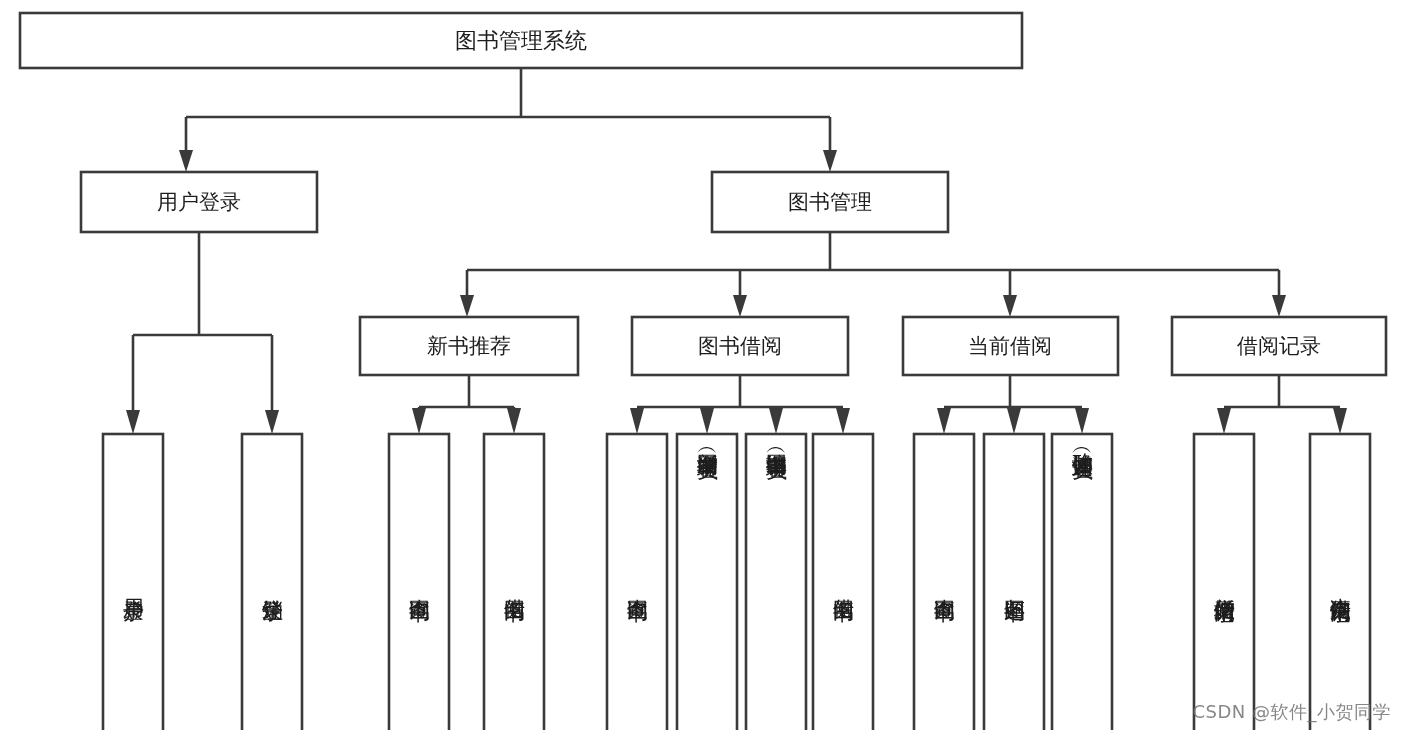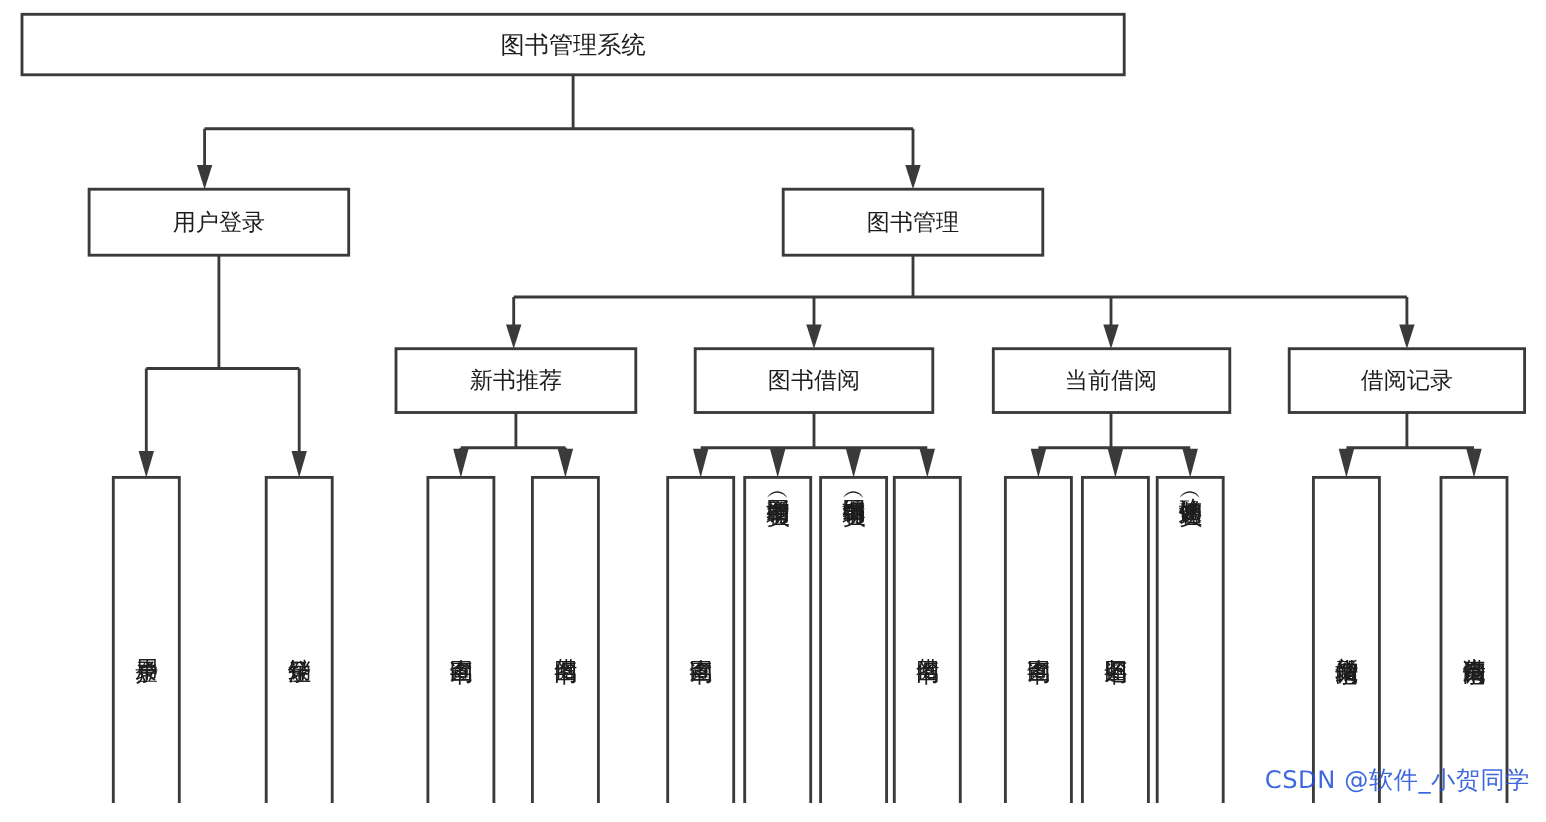--- a/index.html
+++ b/index.html
@@ -66,22 +66,22 @@
     line-height: 1.18;
     letter-spacing: 1px;
     color: #1d1d1d;
     white-space: nowrap;
   }
   .watermark {
     position: absolute;
     right: 14px;
     bottom: 6px;
     font-family: "DejaVu Sans", "Liberation Sans", sans-serif;
-    font-size: 22px;
-    color: #1d4ed8;
+    font-size: 18px;
+    color: #737373;
     opacity: 0.85;
     white-space: nowrap;
     letter-spacing: 0.5px;
   }
 </style>
 </head>
 <body>
 
 <div id="diagram-root">
 

